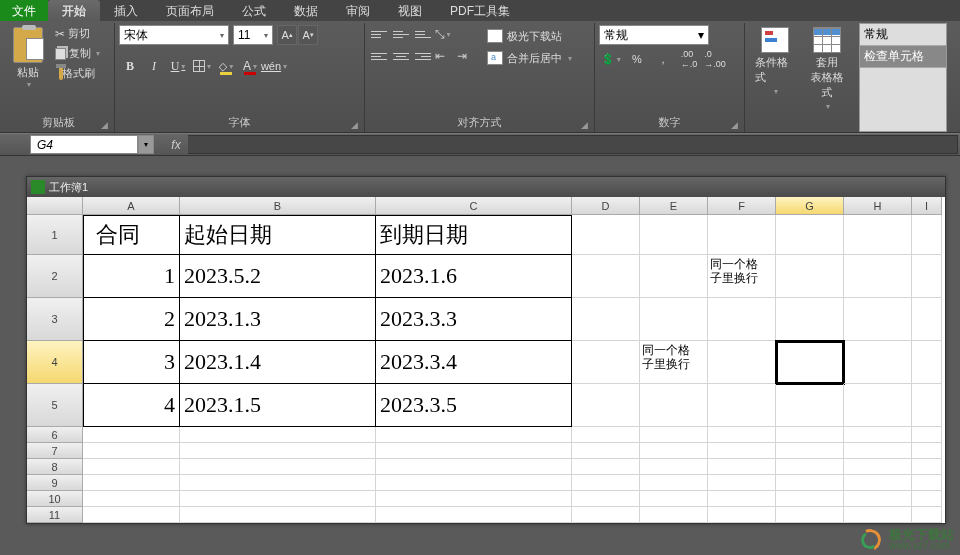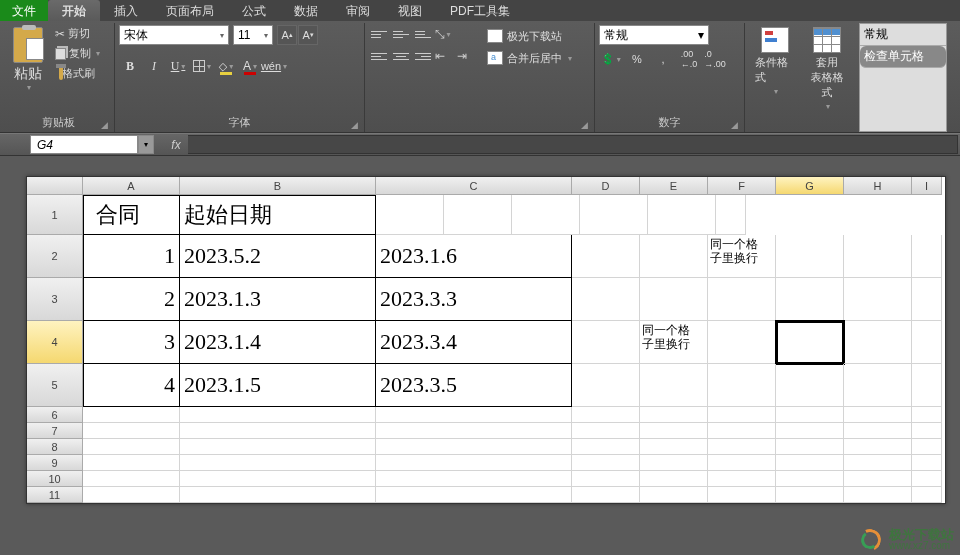--- a/index.html
+++ b/index.html
@@ -15,21 +15,21 @@
 .ribbon { background: linear-gradient(#5c5c5c, #4e4e4e); height: 112px; border-bottom: 1px solid #333; display: flex; padding: 2px 3px 0; }
 .ribbon-group { border-right: 1px solid #3a3a3a; padding: 2px 4px; display: flex; flex-direction: column; justify-content: space-between; }
 .group-label { text-align: center; font-size: 11px; color: #ccc; padding: 2px 0; }
 .group-body { display: flex; align-items: flex-start; flex: 1; }
 
 
 .paste-btn { display: flex; flex-direction: column; align-items: center; padding: 2px 6px; cursor: pointer; }
 .paste-icon { width: 30px; height: 36px; background: #d4a94a; border: 1px solid #888; border-radius: 2px; position: relative; }
 .paste-icon::before { content: ""; position: absolute; top: -3px; left: 8px; width: 14px; height: 5px; background: #bbb; border-radius: 2px; }
 .paste-icon::after { content: ""; position: absolute; bottom: 2px; right: -2px; width: 16px; height: 20px; background: #fff; border: 1px solid #888; }
-.paste-label { font-size: 14px; color: #ddd; margin-top: 2px; }
+.paste-label { font-size: 11px; color: #ddd; margin-top: 2px; }
 .clip-side { display: flex; flex-direction: column; gap: 3px; margin-left: 4px; }
 .clip-item { display: flex; align-items: center; gap: 3px; font-size: 11px; color: #ddd; cursor: pointer; padding: 1px 2px; }
 .scissors { color: #ddd; font-size: 12px; }
 .copy-ic { background: #ddd; border: 1px solid #888; width: 11px; height: 12px; box-shadow: 2px -2px 0 #bbb; }
 .brush-ic { width: 4px; height: 12px; background: #d4a94a; border-radius: 0 0 2px 2px; position: relative; left: 4px; }
 .brush-ic::before { content: ""; position: absolute; top: -4px; left: -3px; width: 10px; height: 4px; background: #888; }
 
 
 .font-row1 { display: flex; gap: 4px; align-items: center; }
 .combo { background: #fff; border: 1px solid #888; height: 20px; font-size: 12px; display: flex; align-items: center; padding: 0 4px; }
@@ -74,21 +74,21 @@
 .style-btn { display: flex; flex-direction: column; align-items: center; padding: 2px 6px; cursor: pointer; font-size: 11px; color: #ddd; gap: 2px; }
 .cond-ic { width: 28px; height: 26px; background: #fff; border: 1px solid #888; position: relative; }
 .cond-ic::before { content: ""; position: absolute; top: 3px; left: 3px; width: 8px; height: 4px; background: #d04040; }
 .cond-ic::after { content: ""; position: absolute; top: 10px; left: 3px; width: 12px; height: 4px; background: #4080d0; }
 .tbl-ic { width: 28px; height: 26px; border: 1px solid #888; background: linear-gradient(#5090d0 0 30%, #fff 30%); position: relative; }
 .tbl-ic::before { content: ""; position: absolute; inset: 0; background: repeating-linear-gradient(90deg, transparent 0 8px, #888 8px 9px), repeating-linear-gradient(0deg, transparent 0 7px, #888 7px 8px); }
 
 
 .style-box { background: #ddd; border: 1px solid #999; width: 88px; display: flex; flex-direction: column; margin-left: 2px; }
 .style-cell { height: 22px; border-bottom: 1px solid #aaa; font-size: 12px; padding: 2px 4px; display: flex; align-items: center; }
-.style-cell:last-child { color: #888; border-radius: 6px; }
+.style-cell:last-child { color: #888; }
 
 
 .namebar { background: linear-gradient(#666, #555); height: 23px; border-top: 1px solid #777; border-bottom: 1px solid #333; display: flex; align-items: center; }
 .namebox { margin-left: 30px; width: 108px; height: 19px; background: #fff; border: 1px solid #888; font-size: 12px; display: flex; align-items: center; padding: 0 6px; font-style: italic; }
 .name-dd { width: 16px; height: 19px; background: #999; border: 1px solid #888; display: flex; align-items: center; justify-content: center; font-size: 8px; cursor: pointer; }
 .fx-btns { display: flex; margin-left: 10px; }
 .fx-btn { width: 24px; height: 19px; color: #ccc; font-size: 12px; display: flex; align-items: center; justify-content: center; font-style: italic; }
 .formula-input { flex: 1; height: 19px; background: #474747; border: 1px solid #333; border-left: none; margin-right: 2px; }
 
 
@@ -261,20 +261,21 @@
             <span class="wrap-ic"></span>
             <span>极光下载站</span>
           </div>
         <div class="side-btn">
             <span class="merge-ic"></span>
             <span>合并后居中</span>
             <span class="tiny-arrow">▾</span>
           </div>
       </div>
     </div>
+    <div class="group-label">对齐方式</div>
     <div class="group-corner">◢</div>
   </div>
 
   <div class="ribbon-group" style="width:150px">
     <div class="group-body">
       <div class="num-col">
         <div class="num-combo">
             <span>常规</span>
             <span class="arrow" style="margin-left:auto">▾</span>
           </div>
@@ -322,40 +323,45 @@
     </div>
   <div class="name-dd">▾</div>
   <div class="fx-btns">
     <div class="fx-btn">fx</div>
   </div>
   <div class="formula-input"></div>
 </div>
 
 <div class="workspace">
   <div class="workbook-win">
+    <div class="wb-title">
+      <span class="wb-ic"></span>
+      <span class="wb-name">工作簿1</span>
+    </div>
     <div class="grid-area">
       <div class="headers-row">
         <div class="corner"></div>
         <div id="col-headers" style="display:flex">
             <div class="ch" style="width: 97px;">A</div>
             <div class="ch" style="width: 196px;">B</div>
             <div class="ch" style="width: 196px;">C</div>
             <div class="ch" style="width: 68px;">D</div>
             <div class="ch" style="width: 68px;">E</div>
             <div class="ch" style="width: 68px;">F</div>
             <div class="ch active" style="width: 68px;">G</div>
             <div class="ch" style="width: 68px;">H</div>
             <div class="ch" style="width: 30px;">I</div>
           </div>
       </div>
       <div id="grid-body">
           <div class="grid-row">
             <div class="rh" style="height: 40px;">1</div>
             <div class="cell data-cell data-header data-first" style="width: 97px; height: 40px;">合同</div>
             <div class="cell data-cell data-header" style="width: 196px; height: 40px;">起始日期</div>
+            <div class="cell data-cell data-header" style="width: 196px; height: 40px;">到期日期</div>
             <div class="cell" style="width: 68px; height: 40px;"></div>
             <div class="cell" style="width: 68px; height: 40px;"></div>
             <div class="cell" style="width: 68px; height: 40px;"></div>
             <div class="cell" style="width: 68px; height: 40px;"></div>
             <div class="cell" style="width: 68px; height: 40px;"></div>
             <div class="cell" style="width: 30px; height: 40px;"></div>
           </div>
           <div class="grid-row">
             <div class="rh" style="height: 43px;">2</div>
             <div class="cell data-cell num-right data-first" style="width: 97px; height: 43px;">1</div>

